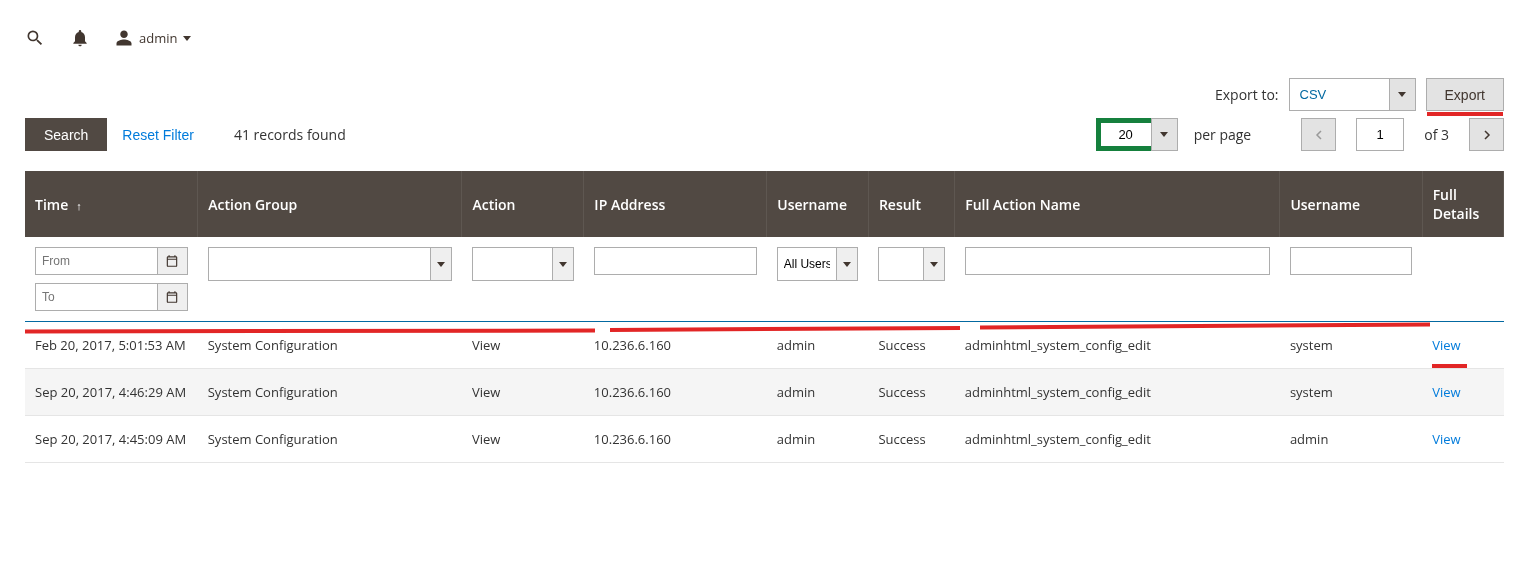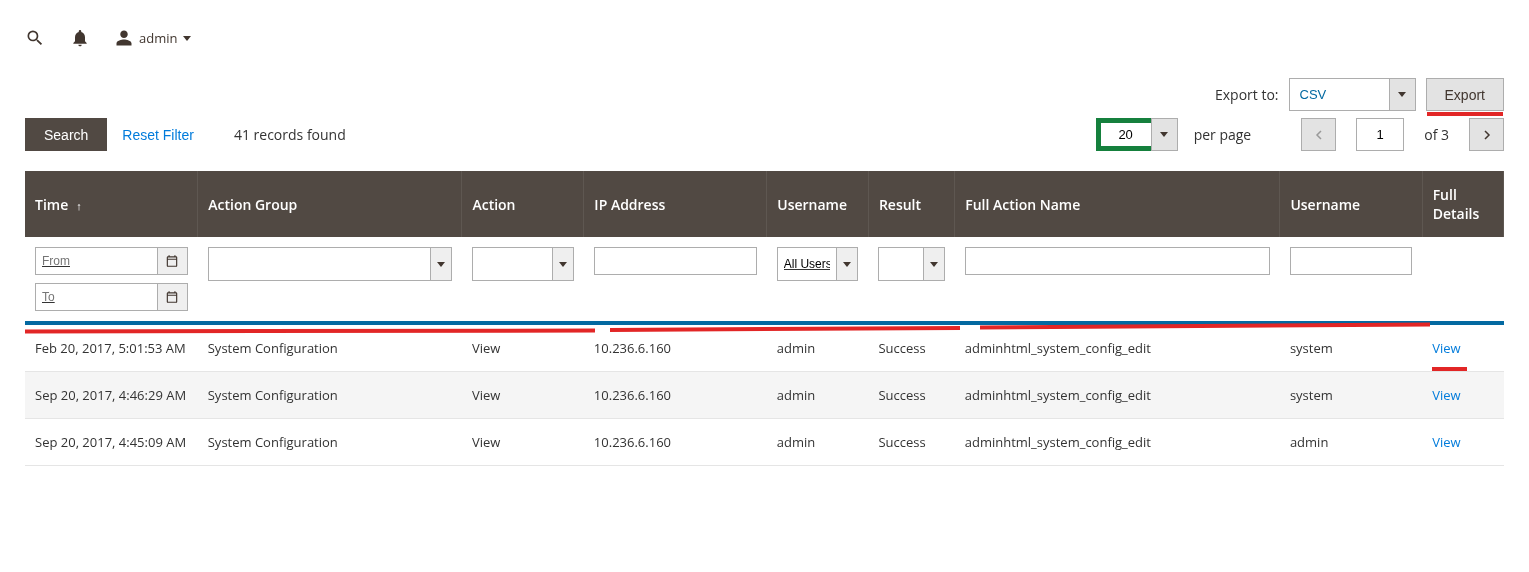--- a/index.html
+++ b/index.html
@@ -84,21 +84,21 @@
 
   table.grid {
     width:100%; border-collapse:collapse; table-layout:fixed;
   }
   table.grid thead th {
     background:#514943; color:#fff; text-align:left; font-weight:600;
     padding:14px 10px; font-size:14px; border-right:1px solid rgba(255,255,255,0.08);
   }
   .sort-arrow { color:#fff; font-size:11px; margin-left:8px; }
   table.grid tr.filters td {
-    background:#fff; padding:10px; border-bottom:4px solid #0369a1; vertical-align:top;text-decoration:underline;
+    background:#fff; padding:10px; border-bottom:1px solid #0369a1; vertical-align:top;
   }
   .filter-input {
     border:1px solid #adadad; height:28px; width:100%; padding:0 6px; font-size:12px;
   }
   .filter-stack { display:flex; flex-direction:column; gap:8px; position:relative; }
   .date-wrap { display:flex; }
   .date-wrap input { border:1px solid #adadad; height:28px; flex:1; padding:0 6px; font-size:12px; min-width:0; }
   .date-wrap .cal-btn { border:1px solid #adadad; border-left:none; background:#efefef; width:30px; display:flex; align-items:center; justify-content:center; }
   .sel-wrap { display:flex; }
   .sel-wrap input { border:1px solid #adadad; border-right:none; height:28px; flex:1; padding:16px 6px; font-size:12px; min-width:0; }

